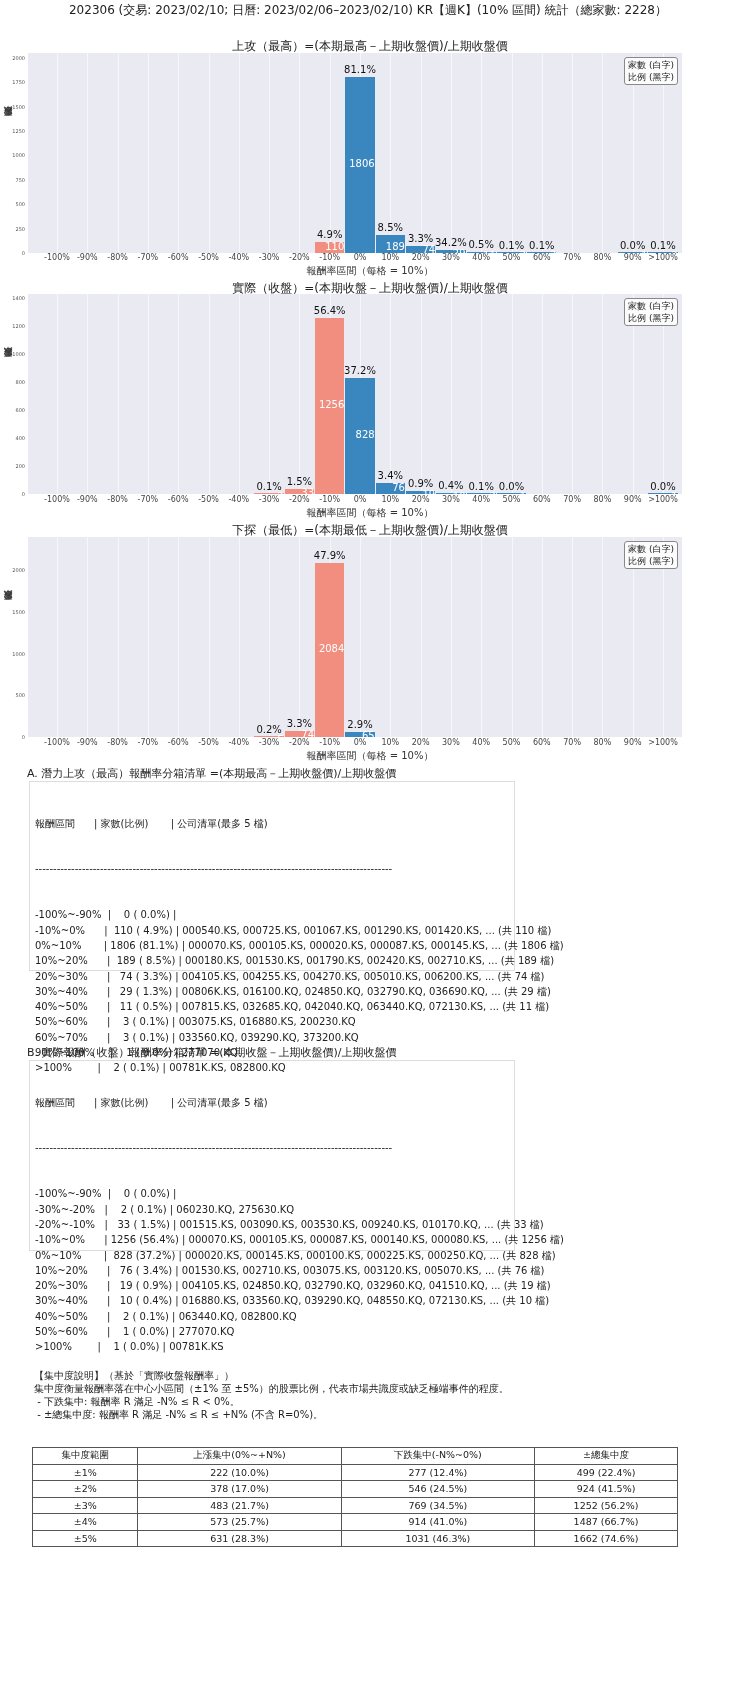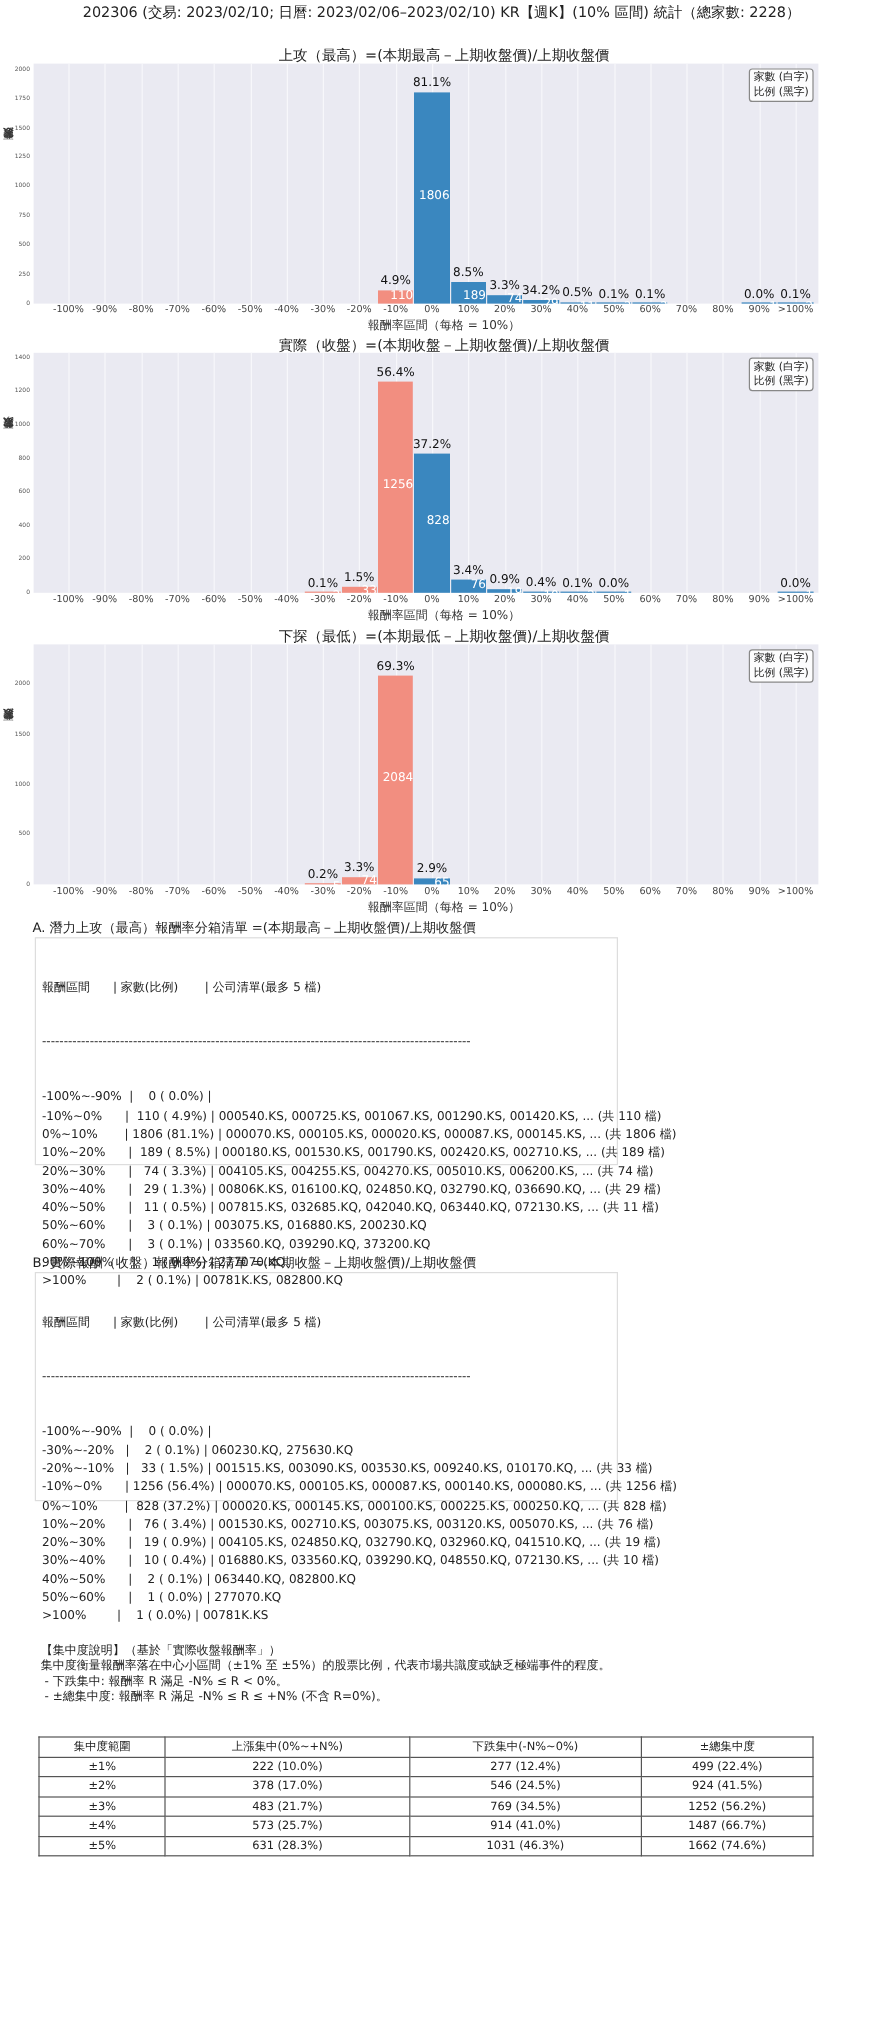--- a/index.html
+++ b/index.html
@@ -278,21 +278,21 @@
       <div class="bar-count" style="top: -2px;">5</div>
     </div>
     <div class="bar-pct" style="left: 221.1px; bottom: 2.41667px;">0.2%</div>
     <div class="bar neg" style="left: 256.75px; width: 29.3px; height: 6.16667px;">
       <div class="bar-count" style="top: -2px;">74</div>
     </div>
     <div class="bar-pct" style="left: 251.4px; bottom: 8.16667px;">3.3%</div>
     <div class="bar neg" style="left: 287.05px; width: 29.3px; height: 173.667px;">
       <div class="bar-count" style="top: 79.8333px;">2084</div>
     </div>
-    <div class="bar-pct" style="left: 281.7px; bottom: 175.667px;">69.3%</div>
+    <div class="bar-pct" style="left: 281.7px; bottom: 175.667px;">47.9%</div>
     <div class="bar pos" style="left: 317.35px; width: 29.3px; height: 5.41667px;">
       <div class="bar-count" style="top: -2px;">65</div>
     </div>
     <div class="bar-pct" style="left: 312px; bottom: 7.41667px;">2.9%</div>
   </div>
 <div class="abs" style="left:28px;top:737px;width:654px;height:14px;" id="xt2">
     <div class="xtick" style="left: 12px; top: 1px;">-100%</div>
     <div class="xtick" style="left: 42.3px; top: 1px;">-90%</div>
     <div class="xtick" style="left: 72.6px; top: 1px;">-80%</div>
     <div class="xtick" style="left: 102.9px; top: 1px;">-70%</div>

